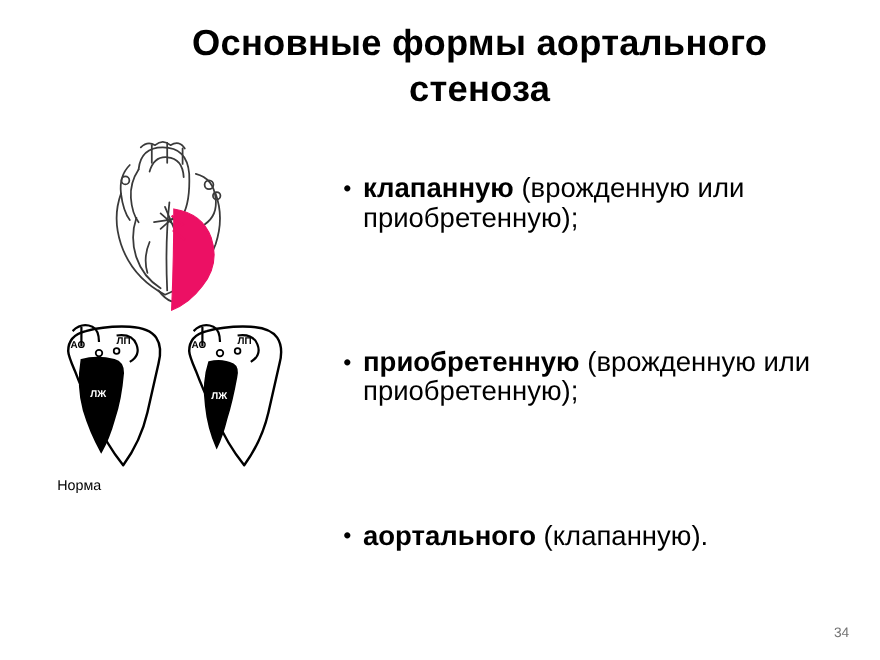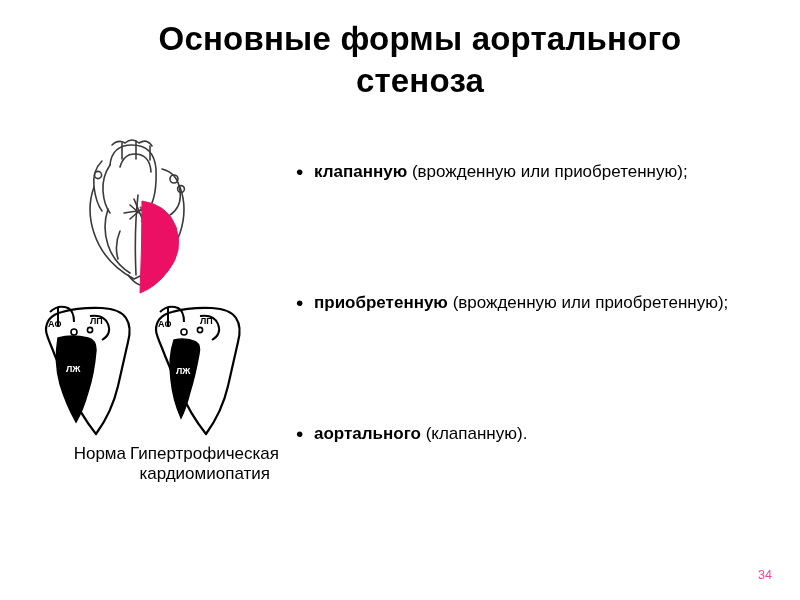--- a/index.html
+++ b/index.html
@@ -14,20 +14,21 @@
     position: relative;
     overflow: hidden;
     font-family: "Liberation Sans", sans-serif;
     color: #000000;
   }
 
   .slide {
     position: absolute;
     inset: 0;
     background: #ffffff;
+    margin-left: 16px;
   }
 
   
   .title {
     position: absolute;
     left: 120px;
     top: 18px;
     width: 600px;
     text-align: center;
     font-size: 33px;
@@ -54,33 +55,33 @@
   }
   .bullet-dot {
     flex: 0 0 auto;
     width: 18px;
     font-size: 21px;
     line-height: 27px;
     color: #000;
   }
   .bullet-text {
     flex: 1 1 auto;
-    font-size: 17px;
+    font-size: 25px;
     line-height: 27px;
     color: #000;
   }
   .bullet-text b {
     font-weight: bold;
   }
 
   
   .art {
     position: absolute;
     left: 28px;
-    top: 135px;
+    top: 124px;
     width: 250px;
     height: 330px;
   }
 
   .heart-wrap {
     position: absolute;
     left: 22px;
     top: 0;
     width: 190px;
     height: 160px;
@@ -88,32 +89,32 @@
 
   .lvh-wrap {
     position: absolute;
     left: 0;
     top: 165px;
     width: 250px;
     height: 175px;
   }
 
   .fig-caption {
-    font-size: 17px;
-    text-align: right;
+    font-size: 13px;
+    text-align: left;
     line-height: 1.15;
   }
 
   
   .page-num {
     position: absolute;
     right: 28px;
     bottom: 18px;
     font-size: 12.5px;
-    color: #ec4899;
+    color: #737373;
   }
 </style>
 </head>
 <body>
 
 <div class="slide">
 
   <div class="title">Основные формы аортального стеноза</div>
 
   <div class="art">
@@ -194,21 +195,20 @@
           <circle cx="46" cy="32" r="3" fill="none" stroke="#000" stroke-width="1.6"></circle>
           <circle cx="62" cy="30" r="2.6" fill="none" stroke="#000" stroke-width="1.6"></circle>
           <text x="20" y="27" font-family="Liberation Sans, sans-serif" font-size="9" font-weight="bold" fill="#000">АО</text>
           <text x="62" y="24" font-family="Liberation Sans, sans-serif" font-size="9" font-weight="bold" fill="#000">ЛП</text>
           <text x="38" y="74" font-family="Liberation Sans, sans-serif" font-size="9" font-weight="bold" fill="#fff">ЛЖ</text>
         </g>
       </svg>
 
       <div style="position:relative;height:34px;">
         <div class="fig-caption" style="position:absolute;left:8px;top:0;width:90px;">Норма</div>
-        <div class="fig-caption" style="position:absolute;left:102px;top:0;width:140px;">Гипертрофическая кардиомиопатия</div>
       </div>
     </div>
   </div>
 
   <div class="bullets">
 
     <div class="bullet-row">
       <span class="bullet-dot">•</span>
       <span class="bullet-text"><b>клапанную</b><span> (врожденную или приобретенную);</span></span>
     </div>

